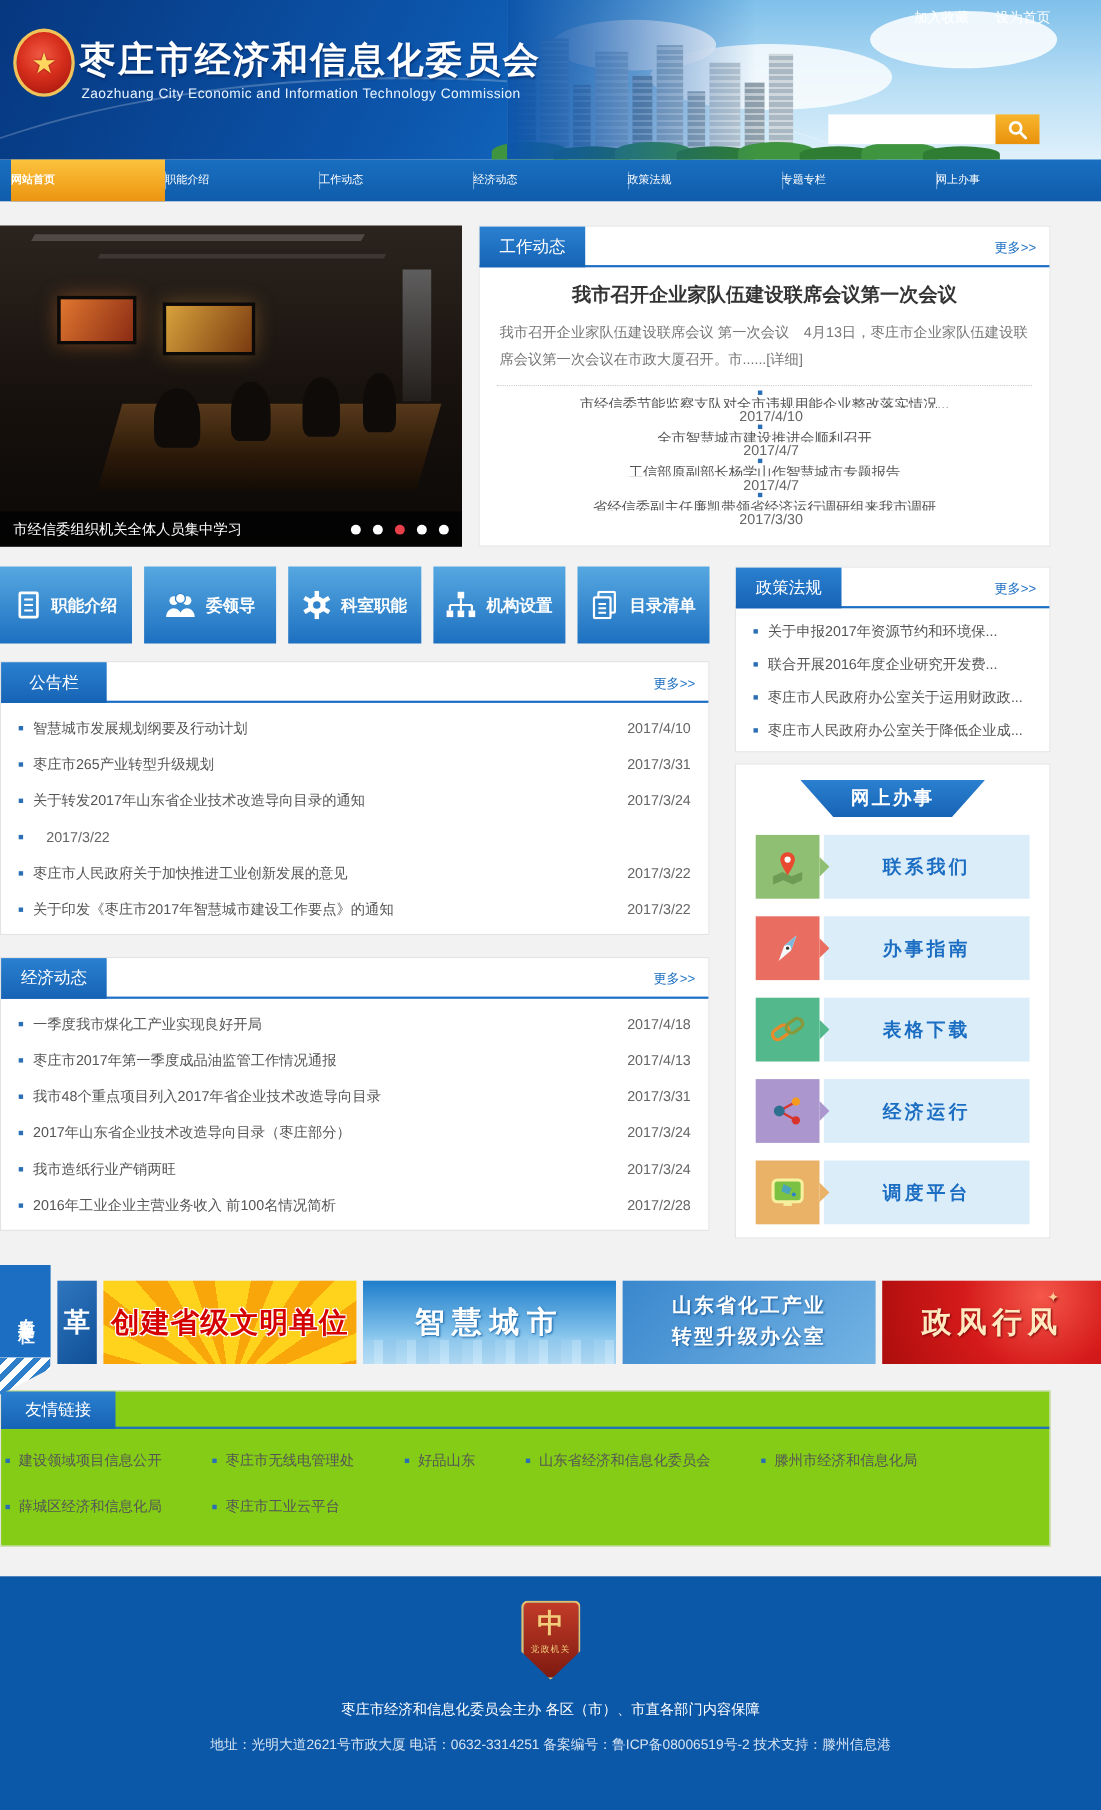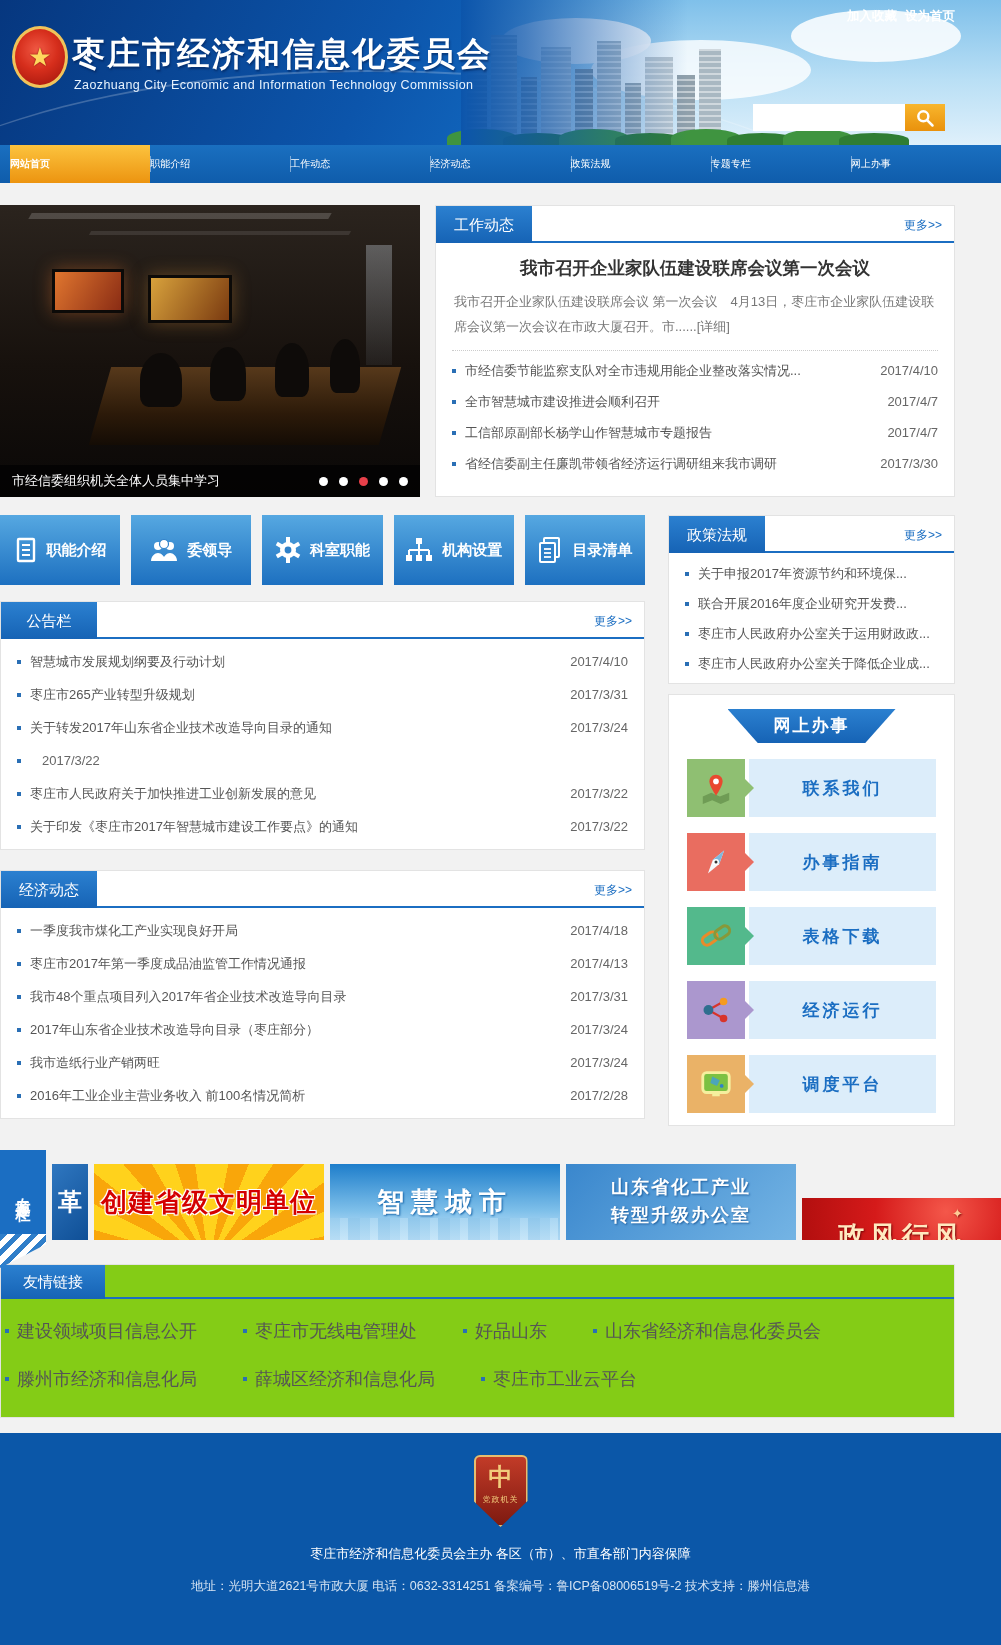--- a/index.html
+++ b/index.html
@@ -41,21 +41,21 @@
   .bush { display:inline-block; width:70px; height:18px; background:#3f9440; border-radius:50% 50% 0 0; margin-left:-14px; }
   .bush:nth-child(2n){ background:#2f7d33; height:14px; margin-top:4px; }
 
   .emblem { position:absolute; left:12px; top:26px; width:56px; height:62px; z-index:5;
     background: radial-gradient(circle at 45% 38%, #f15a45 0%, #d62e1c 45%, #9c120a 100%);
     border-radius:50%; border:3px solid #f0c35a; display:flex; align-items:center; justify-content:center; }
   .emblem .star { color:#ffd75e; font-size:26px; line-height:1; text-shadow:0 0 2px #7d0c06; }
   .title-cn { position:absolute; left:72px; top:32px; z-index:5; color:#fff; font-size:33px; font-weight:bold;
     letter-spacing:2px; text-shadow:1px 2px 2px rgba(0,30,80,.55); }
   .title-en { position:absolute; left:74px; top:78px; z-index:5; color:#e8f3fe; font-size:12.5px; letter-spacing:.4px; }
-  .topbar { position:absolute; right:46px; top:8px; z-index:6; display:flex; gap:8px;font-weight:bold; }
+  .topbar { position:absolute; right:46px; top:8px; z-index:6; display:flex; gap:24px; }
   .topbar a { color:#fff; font-size:12.5px; }
   .search { position:absolute; right:56px; top:104px; z-index:6; display:flex; }
   .search input { width:152px; height:27px; border:0; background:#fff; padding:0 8px; font-size:13px; outline:none; }
   .search button { width:40px; height:27px; border:0; cursor:pointer;
     background:linear-gradient(#f8b62d,#e9910c); display:flex; align-items:center; justify-content:center; }
 
   
   .nav { height:38px; background:linear-gradient(#1a6fc0,#0f5cab); display:flex; padding:0 10px; }
   .nav-item { flex:1; text-align:left; line-height:38px; color:#fff; font-size:10px; position:relative; cursor:pointer; }
   .nav-item + .nav-item::before { content:""; position:absolute; left:0; top:11px; width:1px; height:16px; background:rgba(255,255,255,.45); }
@@ -100,21 +100,21 @@
   .dots { display:flex; gap:11px; }
   .dot { width:9px; height:9px; border-radius:50%; background:#fff; cursor:pointer; }
   .dot.active { background:#e8404a; }
 
   
   .work-news { width:520px; height:292px; }
   .feat { padding:13px 18px 4px; }
   .feat-title { text-align:center; font-size:17.5px; font-weight:bold; color:#333; cursor:pointer; }
   .feat-sum { margin-top:10px; font-size:13px; color:#777; line-height:1.9; }
   .dotline { border-top:1px dotted #ccc; margin:7px 16px 4px; }
-  .work-news .nrow { height:31px; }
+  .work-news .nrow { height:31px;flex-direction:column; }
 
   
   .quick { display:flex; gap:11px; height:70px; }
   .qbtn { flex:1; background:linear-gradient(#56a8e1,#1d70c0); display:flex; align-items:center; justify-content:center;
     gap:9px; color:#fff; font-size:15px; font-weight:bold; cursor:pointer; }
   .qbtn svg { flex:none; }
 
   .mt16 { margin-top:16px; } .mt20 { margin-top:20px; }
 
   
@@ -148,29 +148,29 @@
   .bn1 { width:230px; background:repeating-conic-gradient(from 0deg at 50% 130%, #ffd21c 0 11deg, #f9a60a 11deg 22deg);
     color:#d40000; font-size:26px; font-weight:bold; letter-spacing:1px;
     text-shadow:-1px -1px 0 #fff,1px -1px 0 #fff,-1px 1px 0 #fff,1px 1px 0 #fff; }
   .bn2 { width:230px; background:linear-gradient(180deg,#1e7ecb 0%,#7fc0ea 62%,#cfeafc 100%);
     color:#fff; font-size:27px; font-weight:bold; letter-spacing:7px; text-shadow:1px 1px 2px #1563a8; }
   .bn2::after { content:""; position:absolute; left:0; right:0; bottom:0; height:22px; opacity:.5;
     background:repeating-linear-gradient(90deg,#9fd0ee 0 10px,#bfe2f6 10px 18px,#8cc4e8 18px 30px); }
   .bn3 { width:230px; background:linear-gradient(135deg,#3a87cd,#74b4e4); color:#fff;
     font-size:18px; font-weight:bold; flex-direction:column; line-height:1.55; letter-spacing:2px; text-shadow:1px 1px 2px #1d5d9d; }
   .bn4 { flex:1; min-width:200px; background:radial-gradient(circle at 72% 18%, #f4574a 0%, #d51a1a 45%, #ad0d0d 100%);
-    color:#ffe9c0; font-size:27px; font-weight:bold; letter-spacing:5px; text-shadow:1px 1px 2px #7d0606;margin-top:34px; }
+    color:#ffe9c0; font-size:27px; font-weight:bold; letter-spacing:5px; text-shadow:1px 1px 2px #7d0606; }
   .bn4::after { content:"✦"; position:absolute; right:34px; top:8px; color:#ffd9a0; font-size:13px; opacity:.9; }
 
   
   .friends { margin-top:2px; width:955px; background:#84cc16; border:1px solid #e3e3e3; padding-bottom:22px; }
   .friends .p-head { height:34px; }
   .friends .p-tab { height:34px; line-height:34px; min-width:104px; }
   .flinks { display:flex; flex-wrap:wrap; column-gap:46px; row-gap:24px; padding:20px 10px 4px 4px; }
-  .flink { display:flex; align-items:center; font-size:18px; color:#555; cursor:pointer; }
+  .flink { display:flex; align-items:center; font-size:13px; color:#555; cursor:pointer; }
   .flink .bullet { width:4px; height:4px; background:#2a6fb5; margin-right:8px; }
 
   
   .footer { position:absolute; left:0; right:0; bottom:0; height:212px; background:#0b57a8; text-align:center; padding-top:22px; }
   .badge { width:54px; height:72px; margin:0 auto; position:relative;
     background:linear-gradient(#c23b28,#7e1a10); border:2px solid #e7bd6e;
     clip-path:polygon(0 0,100% 0,100% 64%,50% 100%,0 64%); border-radius:6px;
     display:flex; flex-direction:column; align-items:center; justify-content:flex-start; }
   .badge .sym { color:#f2cd7c; font-size:24px; font-weight:bold; margin-top:8px; line-height:1; }
   .badge .btxt { color:#f2cd7c; font-size:8px; margin-top:5px; letter-spacing:1px; }

